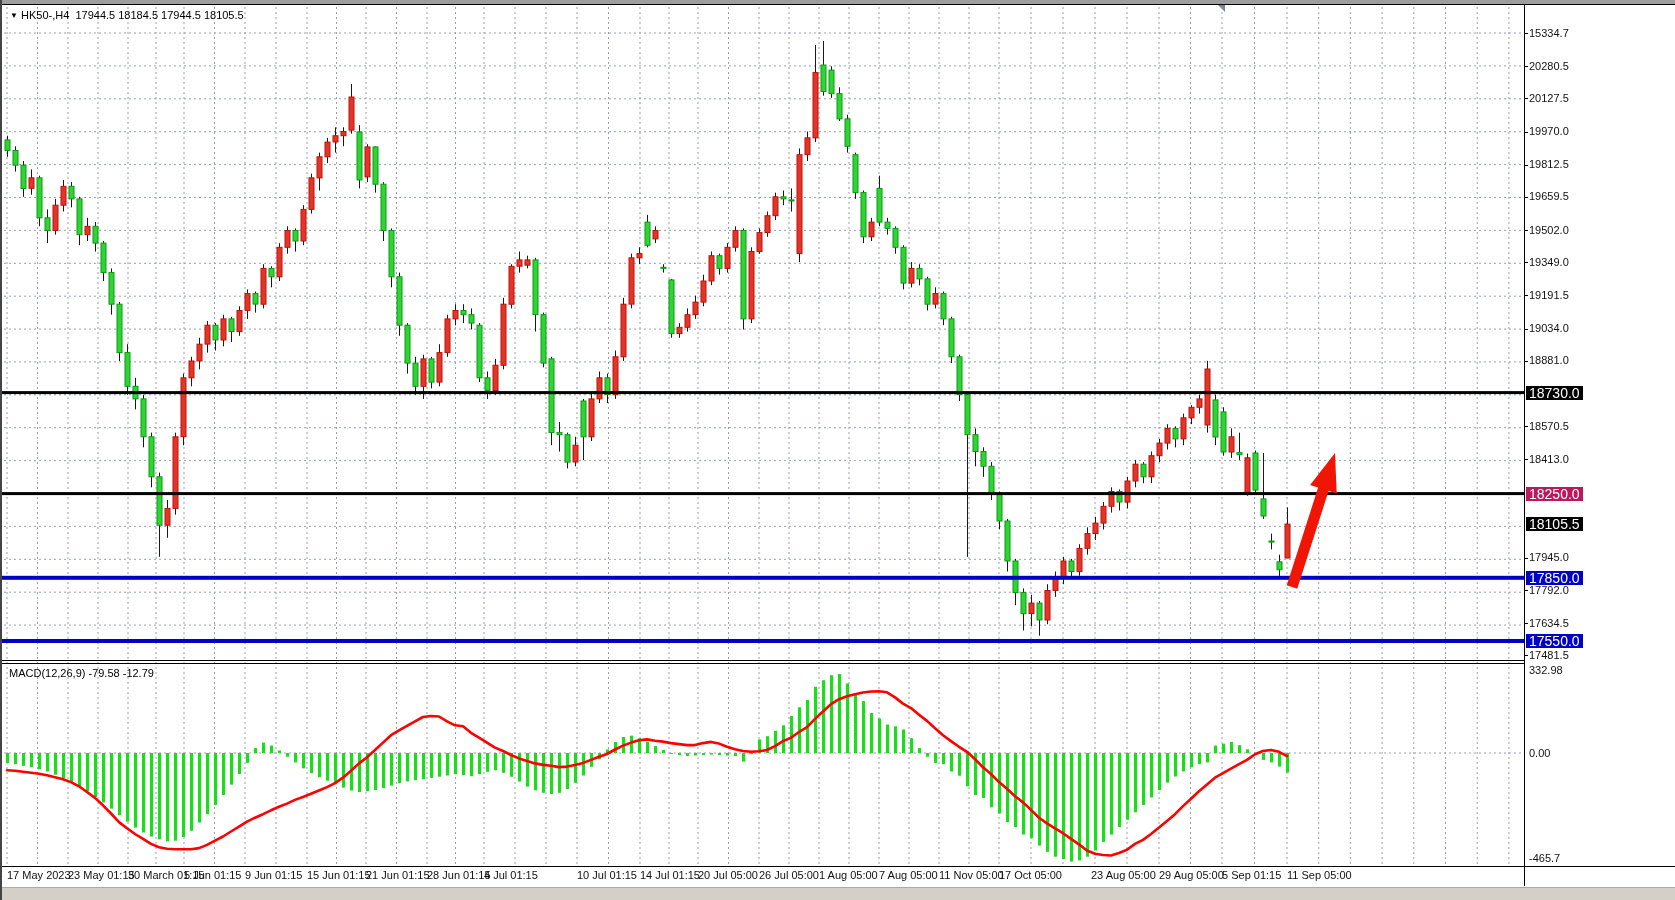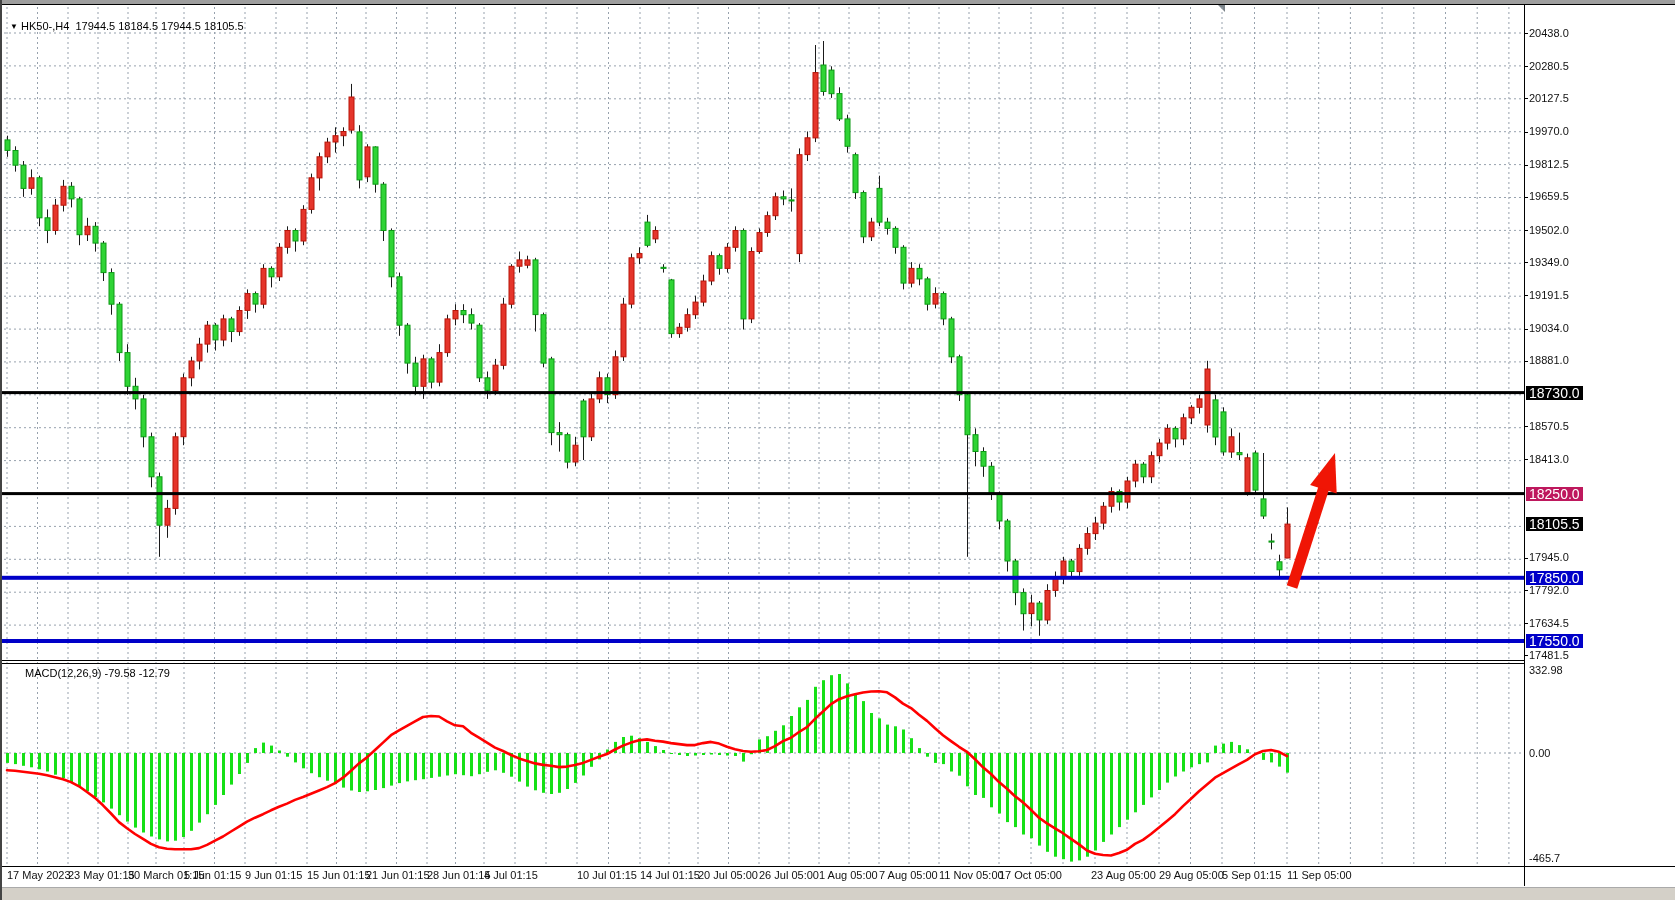--- a/index.html
+++ b/index.html
@@ -1,23 +1,23 @@
 <!DOCTYPE html>
 <html><head>
 <meta charset="utf-8">
 <style>
   html,body{margin:0;padding:0;background:#fff;}
   #win{position:relative;width:1675px;height:900px;background:#fff;overflow:hidden;
        font-family:"Liberation Sans",sans-serif;border-left:2px solid #444;box-sizing:border-box;}
   .abs{position:absolute;}
   #topstrip{left:0;top:0;width:1675px;height:4px;background:#9e9e9e;border-bottom:1px solid #000;}
   #topmarker{left:1216px;top:5px;width:0;height:0;border-top:7px solid #7a8288;border-left:7px solid transparent;}
-  #hdr{left:8px;top:9px;font-size:11px;color:#000;white-space:pre;margin-top:11px;}
+  #hdr{left:8px;top:9px;font-size:11px;color:#000;white-space:pre;}
   #hdr .tri{font-size:8px;vertical-align:1px;}
-  #macdlbl{left:23px;top:667px;font-size:11px;color:#000;}
+  #macdlbl{left:7px;top:667px;font-size:11px;color:#000;}
   .pxlab{position:absolute;left:1527px;height:13px;line-height:13px;font-size:11px;color:#111;}
   .pxhi{position:absolute;left:1524px;height:14px;line-height:14px;font-size:14px;color:#fff;padding:0 3px;}
   .tick{position:absolute;left:1522px;width:4px;height:1px;background:#000;}
   .tlab{position:absolute;top:869px;font-size:11px;color:#111;white-space:nowrap;}
   .mlab{position:absolute;left:1527px;height:12px;line-height:12px;font-size:11px;color:#111;}
   #axsep{left:1522px;top:5px;width:1px;height:881px;background:#000;}
   #sep1{left:0;top:660px;width:1522px;height:1px;background:#000;}
   #sep2{left:0;top:663px;width:1522px;height:1px;background:#000;}
   #botsep{left:0;top:866px;width:1675px;height:1px;background:#000;}
   #botstrip{left:0;top:887px;width:1675px;height:13px;background:#d4d0c8;border-top:1px solid #aaa;}
@@ -610,21 +610,21 @@
   <div class="abs" id="macdlbl">MACD(12,26,9) -79.58 -12.79</div>
 
   <div class="abs" id="sep1"></div>
   <div class="abs" id="sep2"></div>
   <div class="abs" id="axsep"></div>
   <div class="abs" id="botsep"></div>
   <div class="abs" id="botstrip"></div>
 
   <div id="paxis">
       <div class="tick" style="top:33.0px"></div>
-      <div class="pxlab" style="top:26.5px">20438.0</div>
+      <div class="pxlab" style="top:26.5px">15334.7</div>
       <div class="tick" style="top:66.2px"></div>
       <div class="pxlab" style="top:59.7px">20280.5</div>
       <div class="tick" style="top:98.4px"></div>
       <div class="pxlab" style="top:91.9px">20127.5</div>
       <div class="tick" style="top:131.5px"></div>
       <div class="pxlab" style="top:125.0px">19970.0</div>
       <div class="tick" style="top:164.7px"></div>
       <div class="pxlab" style="top:158.2px">19812.5</div>
       <div class="tick" style="top:196.9px"></div>
       <div class="pxlab" style="top:190.4px">19659.5</div>

